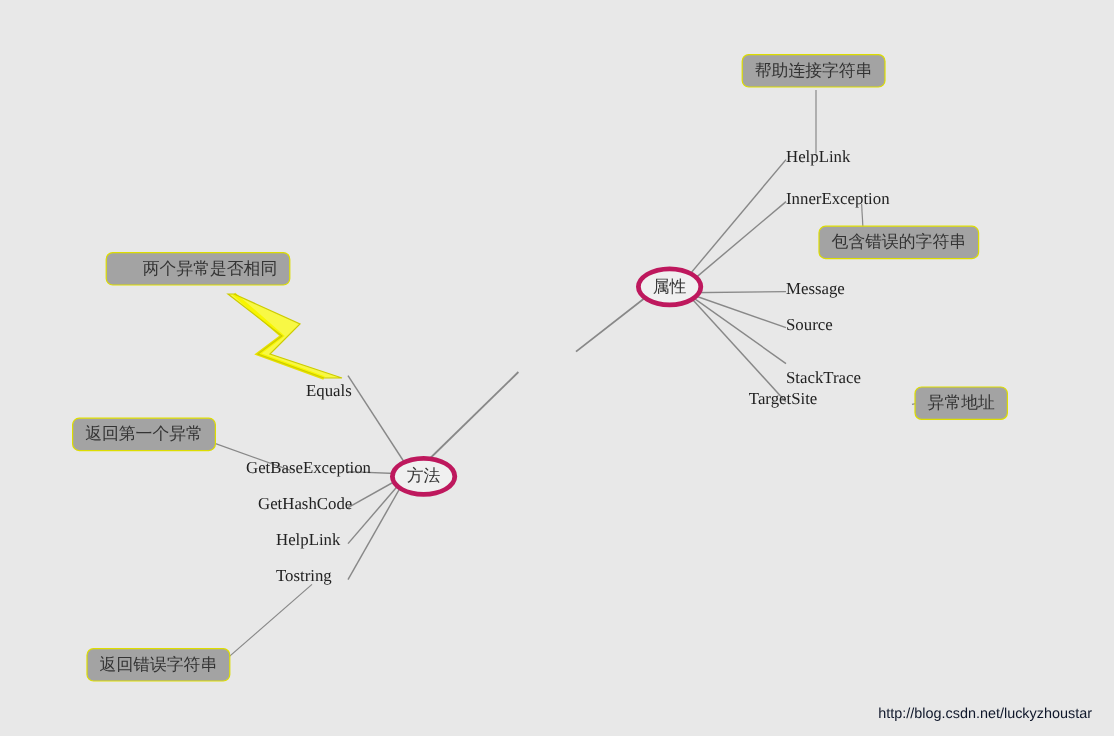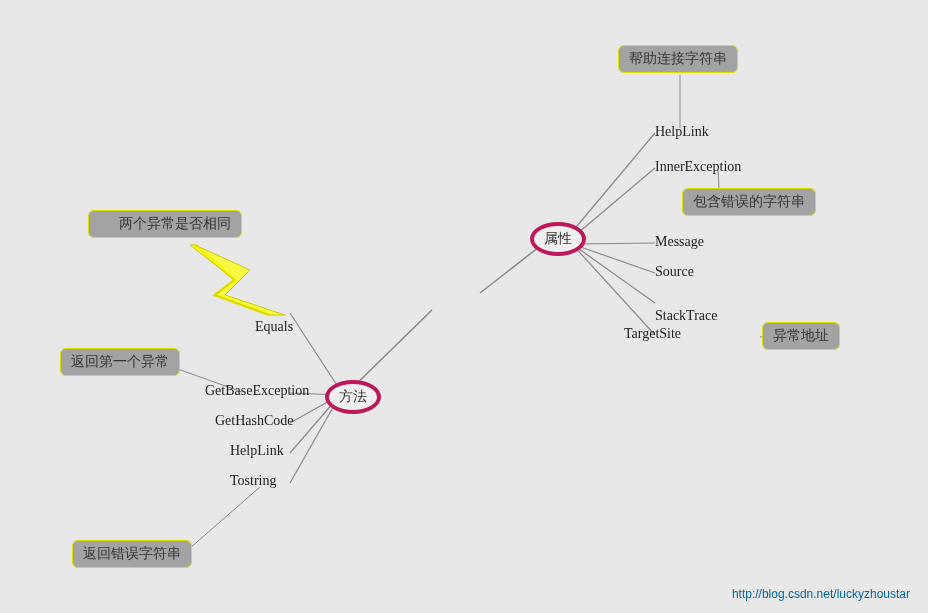--- a/index.html
+++ b/index.html
@@ -58,21 +58,21 @@
       padding: 4px 10px;
       font-size: 14px;
       color: #333;
       font-family: 'SimHei', 'Microsoft YaHei', sans-serif;
     }
     .watermark {
       position: absolute;
       bottom: 12px;
       right: 18px;
       font-size: 12px;
-      color: #0369a1;
+      color: #0f172a;
       font-family: Arial, sans-serif;
     }
   </style>
 </head>
 <body>
 <div id="canvas">
 
 <svg id="lines">
 
   <line x1="480" y1="293" x2="548" y2="240" stroke="#888" stroke-width="1.5"></line>

